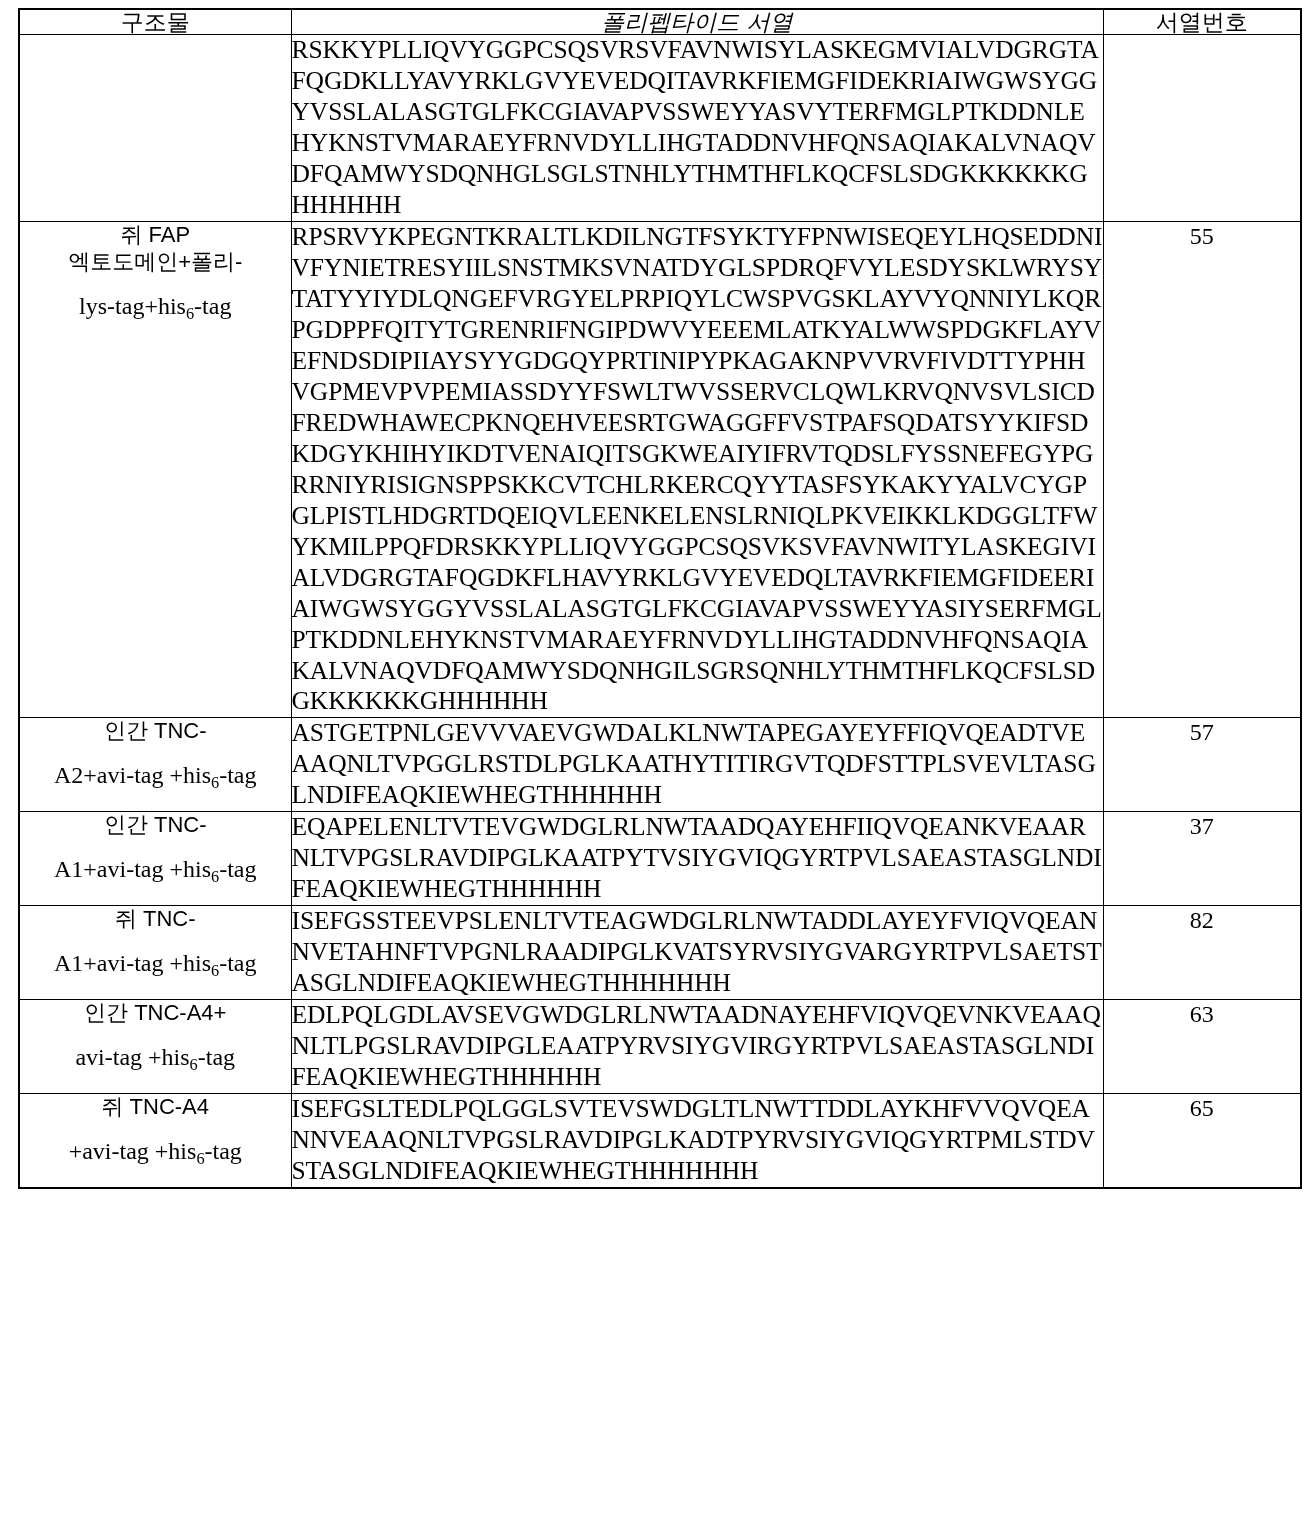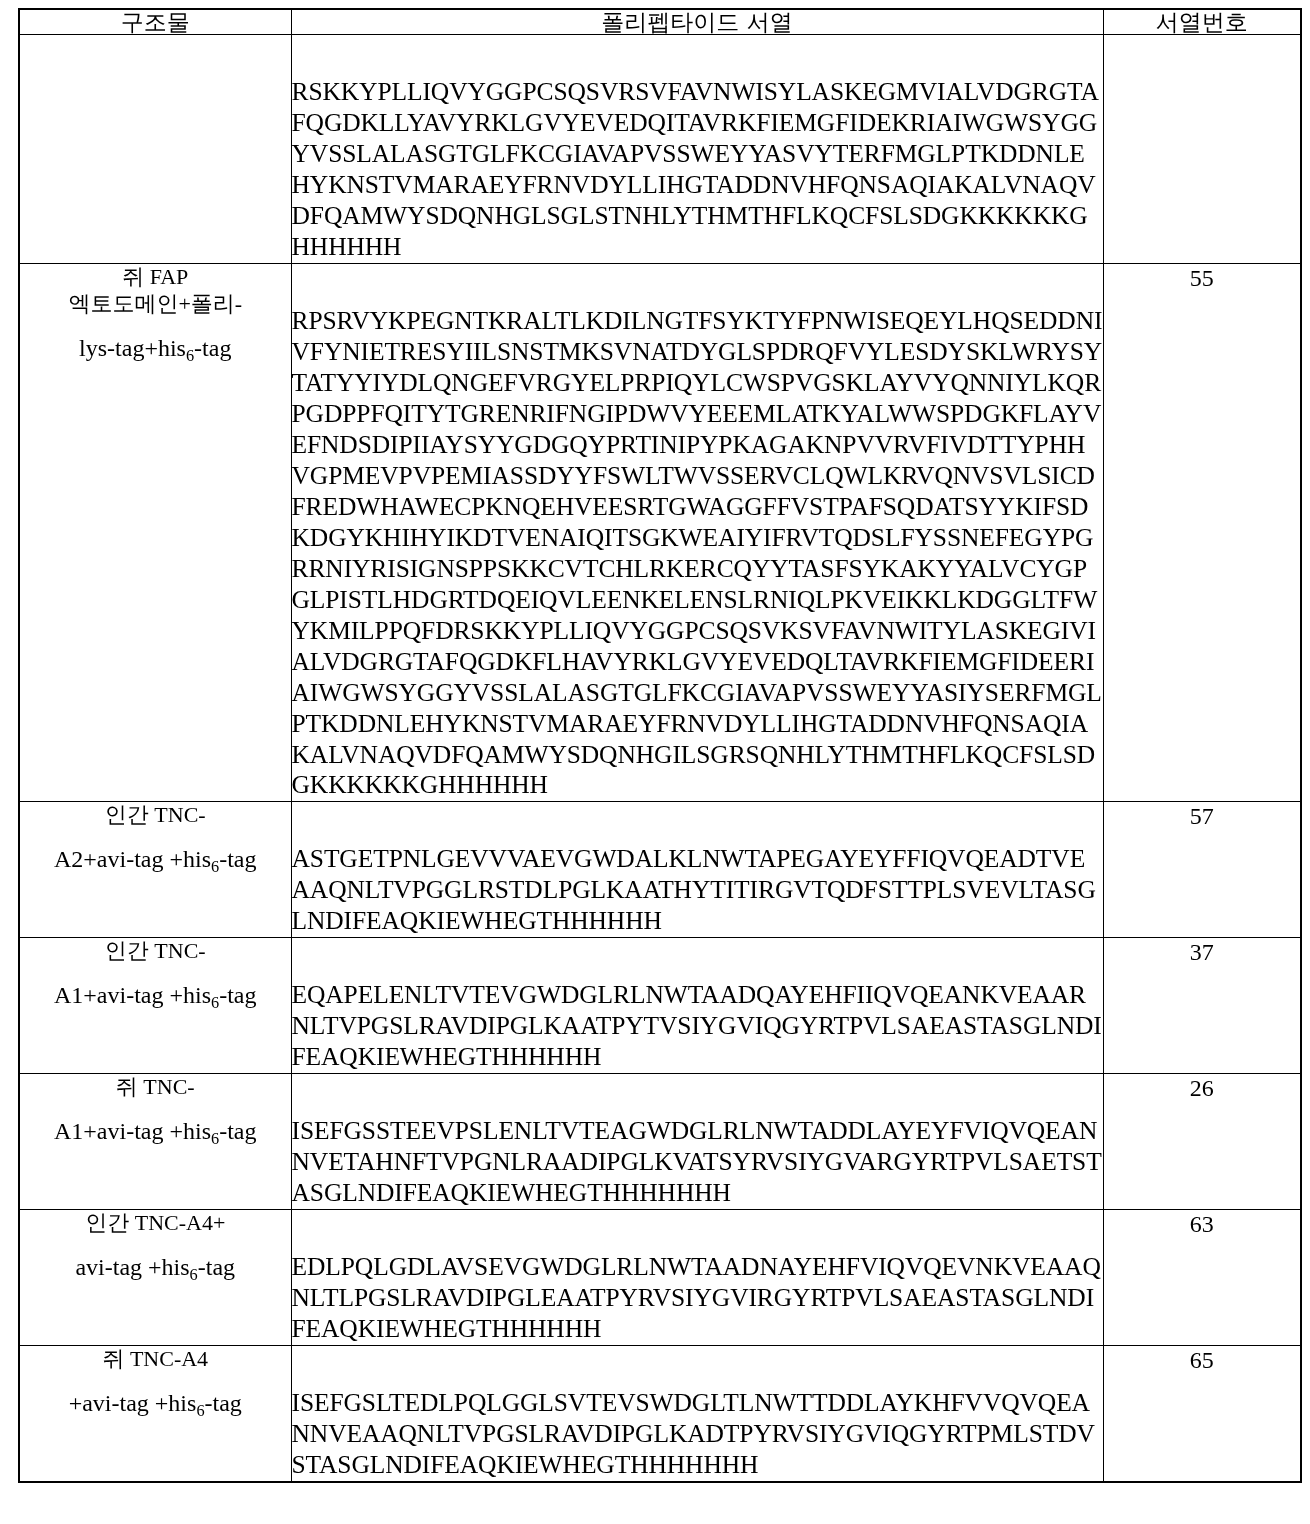--- a/index.html
+++ b/index.html
@@ -46,31 +46,32 @@
     padding: 5px 4px 6px 4px;
     vertical-align: middle;
   }
   th.th-construct, th.th-seqno {
     font-family: "DejaVu Sans", "Liberation Sans", sans-serif;
     font-size: 23px;
   }
   th.th-sequence {
     font-family: "DejaVu Sans", "Liberation Sans", sans-serif;
     font-size: 23px;
+    font-style: italic;
   }
 
   td.construct-cell {
     text-align: center;
     font-size: 23.5px;
     line-height: 1.22;
     padding: 7px 6px 7px 6px;
     word-break: break-word;
   }
   td.construct-cell .kline {
-    font-family: Liberation Serif, serif;
+    font-family: Liberation Sans, sans-serif;
     font-size: 22px;
   }
   td.construct-cell .sline {
     font-family: "Liberation Serif", "DejaVu Serif", serif;
     font-size: 24px;
     margin-top: 16px;
   }
   sub {
     font-size: 0.68em;
     vertical-align: -0.28em;
@@ -80,21 +81,20 @@
     padding: 4px 3px 4px 9px;
   }
   .seq-text {
     font-family: "Liberation Serif", "DejaVu Serif", serif;
     font-size: 25.5px;
     line-height: 1.215;
     letter-spacing: -0.1px;
     white-space: pre-wrap;
     word-break: break-all;
     overflow-wrap: anywhere;
-    margin-top: 42px;
   }
   td.seqno-cell {
     text-align: center;
     font-size: 24px;
     line-height: 1.2;
     padding: 8px 4px 4px 4px;
     font-family: "Liberation Serif", "DejaVu Serif", serif;
   }
 </style>
 </head>
@@ -155,21 +155,21 @@
           <td class="seqno-cell">37</td>
         </tr>
         <tr>
           <td class="construct-cell">
             <div class="kline">쥐 TNC-</div>
             <div class="sline"><span>A1+avi-tag +his</span><sub>6</sub><span>-tag</span></div>
           </td>
           <td class="sequence-cell">
             <div class="seq-text">ISEFGSSTEEVPSLENLTVTEAGWDGLRLNWTADDLAYEYFVIQVQEANNVETAHNFTVPGNLRAADIPGLKVATSYRVSIYGVARGYRTPVLSAETSTASGLNDIFEAQKIEWHEGTHHHHHHH</div>
           </td>
-          <td class="seqno-cell">26</td>
+          <td class="seqno-cell">82</td>
         </tr>
         <tr>
           <td class="construct-cell">
             <div class="kline">인간 TNC-A4+</div>
             <div class="sline"><span>avi-tag +his</span><sub>6</sub><span>-tag</span></div>
           </td>
           <td class="sequence-cell">
             <div class="seq-text">EDLPQLGDLAVSEVGWDGLRLNWTAADNAYEHFVIQVQEVNKVEAAQNLTLPGSLRAVDIPGLEAATPYRVSIYGVIRGYRTPVLSAEASTASGLNDIFEAQKIEWHEGTHHHHHH</div>
           </td>
           <td class="seqno-cell">63</td>

